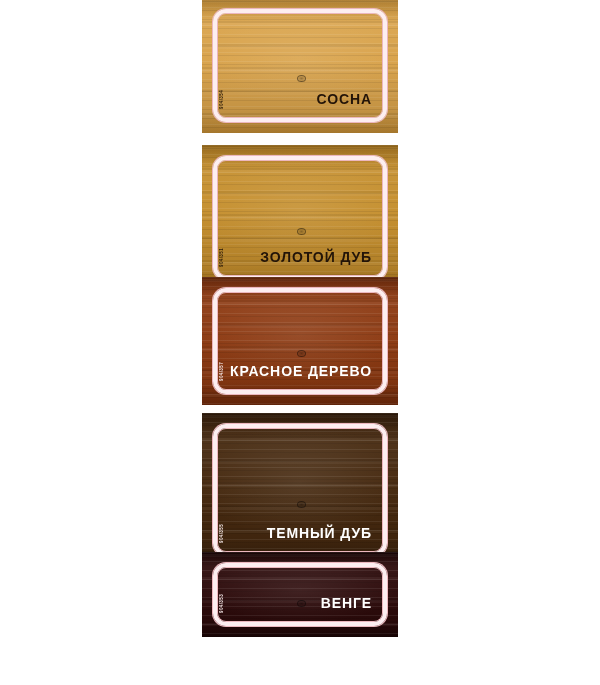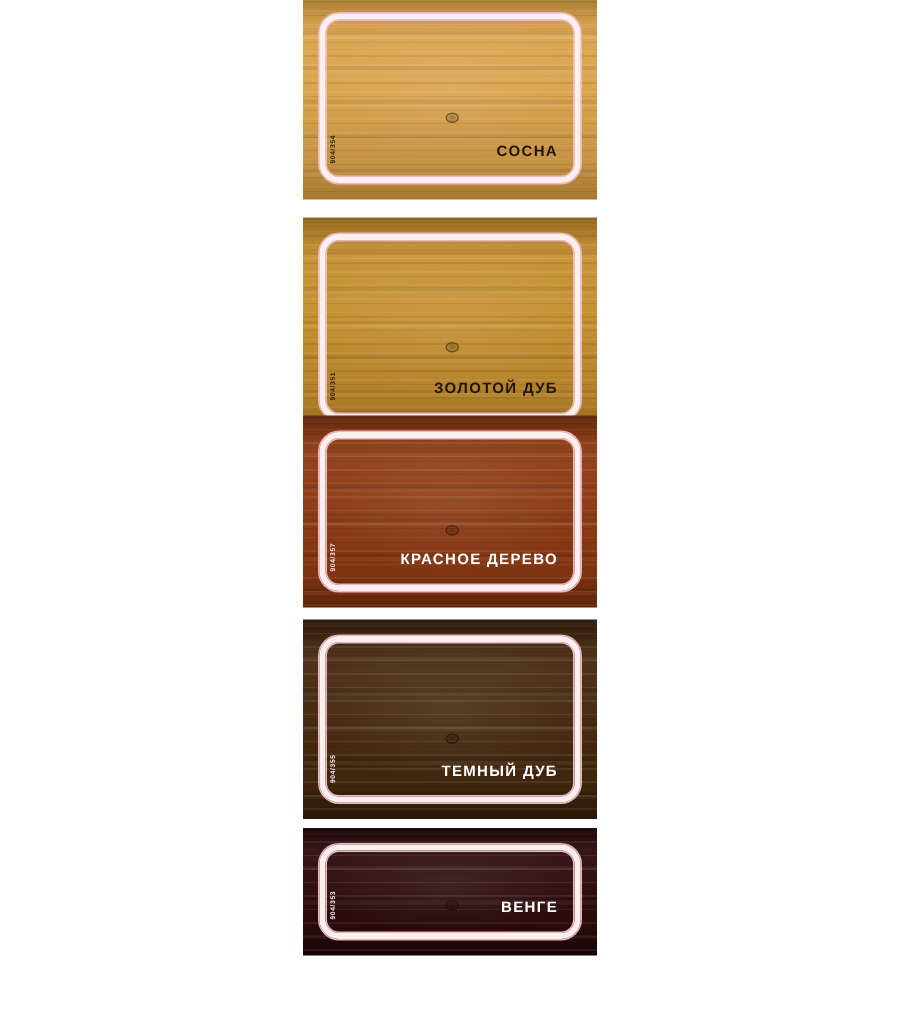--- a/index.html
+++ b/index.html
@@ -102,21 +102,21 @@
     box-shadow:
       0 0 0 1px rgba(236,183,190,0.85),
       inset 0 0 0 1px rgba(236,183,190,0.85);
     pointer-events: none;
   }
 
   .label {
     position: absolute;
     right: 26px;
     bottom: 26px;
-    font-size: 10px;
+    font-size: 14px;
     font-weight: bold;
     letter-spacing: 0.9px;
     white-space: nowrap;
   }
   .label.dark { color: #231408; }
   .label.light { color: #ffffff; }
 
   .code {
     position: absolute;
     left: 22px;
@@ -149,21 +149,21 @@
       <div class="label dark">ЗОЛОТОЙ ДУБ</div>
       <div class="code dark">904/351</div>
     </div>
     <div class="swatch" style="top: 277px; height: 128px; background: linear-gradient(rgb(111, 42, 11) 0%, rgb(141, 58, 18) 14%, rgb(141, 58, 18) 82%, rgb(111, 42, 11) 100%);">
       <div class="grain"></div>
       <div class="knot"></div>
       <div class="frame" style="border-color: rgb(253, 238, 240); box-shadow: rgb(236, 183, 190) 0px 0px 0px 1px, rgb(236, 183, 190) 0px 0px 0px 1px inset;"></div>
       <div class="label light">КРАСНОЕ ДЕРЕВО</div>
       <div class="code light">904/357</div>
     </div>
-    <div class="swatch" style="top: 413px; height: 133px; background: linear-gradient(rgb(49, 27, 9) 0%, rgb(70, 41, 15) 14%, rgb(70, 41, 15) 82%, rgb(49, 27, 9) 100%);">
+    <div class="swatch" style="top: 413px; height: 154px; background: linear-gradient(rgb(49, 27, 9) 0%, rgb(70, 41, 15) 14%, rgb(70, 41, 15) 82%, rgb(49, 27, 9) 100%);">
       <div class="grain"></div>
       <div class="knot"></div>
       <div class="frame" style="border-color: rgb(253, 238, 240); box-shadow: rgb(236, 183, 190) 0px 0px 0px 1px, rgb(236, 183, 190) 0px 0px 0px 1px inset;"></div>
       <div class="label light">ТЕМНЫЙ ДУБ</div>
       <div class="code light">904/355</div>
     </div>
     <div class="swatch" style="top: 552px; height: 85px; background: linear-gradient(rgb(27, 5, 5) 0%, rgb(45, 11, 11) 14%, rgb(45, 11, 11) 82%, rgb(27, 5, 5) 100%);">
       <div class="grain"></div>
       <div class="knot"></div>
       <div class="frame" style="border-color: rgb(253, 238, 240); box-shadow: rgb(236, 183, 190) 0px 0px 0px 1px, rgb(236, 183, 190) 0px 0px 0px 1px inset;"></div>

